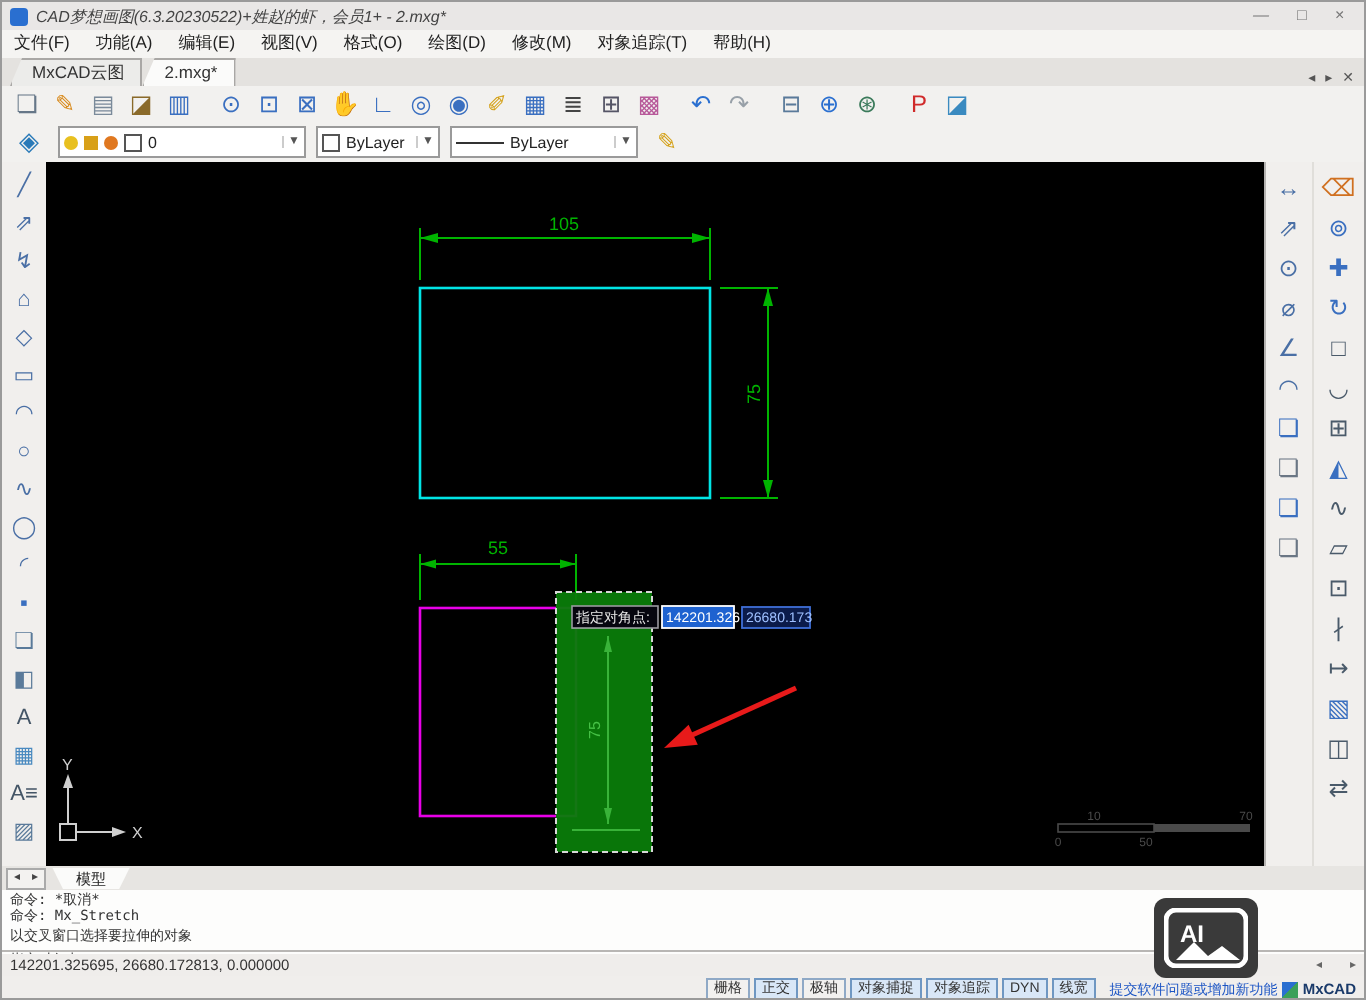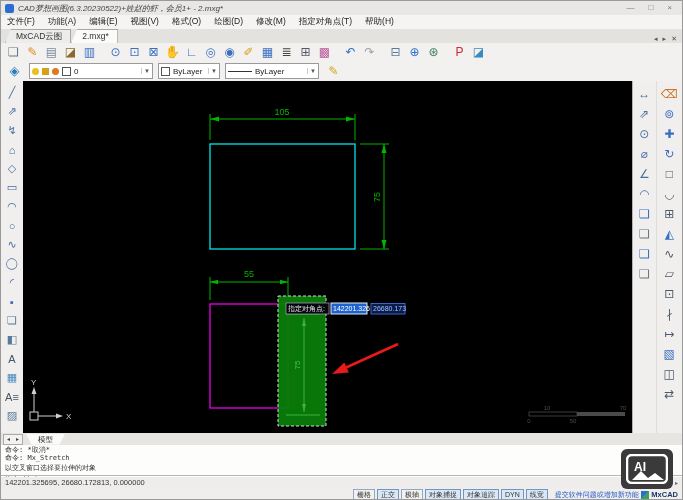--- a/index.html
+++ b/index.html
@@ -56,21 +56,21 @@
   #cmd-scroll span{font-size:6px;color:#666;}
   
   #statusbar{top:487px;height:13px;background:#f0eeec;display:flex;align-items:center;padding-left:352px;gap:2px;}
   .toggle{font-size:7px;color:#333;border:1px solid #8fa9c6;background:#f2f1ef;padding:0 3px;line-height:9px;white-space:nowrap;}
   .toggle.active{background:#d9e7f7;border-color:#6f97c2;}
   #feedback-link{font-size:7px;color:#1c55c4;margin-left:5px;white-space:nowrap;}
   #brand{margin-left:auto;display:flex;align-items:center;gap:2px;padding-right:4px;}
   #brand-icon{width:8px;height:8px;background:linear-gradient(135deg,#2a6fd0 50%,#3aa05a 50%);}
   #brand-name{font-size:7.5px;font-weight:bold;color:#1a3a6a;}
   
-  #watermark{position:absolute;left:576px;top:448px;display:flex;align-items:center;gap:3px;z-index:50;margin-left:44px;}
+  #watermark{position:absolute;left:576px;top:448px;display:flex;align-items:center;gap:3px;z-index:50;}
   #wm-logo{width:52px;height:40px;background:#3a3a3a;border-radius:6px;display:flex;align-items:center;justify-content:center;}
   #wm-name{font-size:17px;font-weight:bold;color:#1f1f1f;}
 </style>
 </head>
 <body>
 
 <div class="row" id="titlebar">
   <div id="app-icon"></div>
   <span id="title-text">CAD梦想画图(6.3.20230522)+姓赵的虾，会员1+ - 2.mxg*</span>
   <div id="win-controls">
@@ -82,21 +82,21 @@
 
 <div class="row" id="menubar">
 
 <span class="menu-item">文件(F)</span>
     <span class="menu-item">功能(A)</span>
     <span class="menu-item">编辑(E)</span>
     <span class="menu-item">视图(V)</span>
     <span class="menu-item">格式(O)</span>
     <span class="menu-item">绘图(D)</span>
     <span class="menu-item">修改(M)</span>
-    <span class="menu-item">指定对角点(T)</span>
+    <span class="menu-item">对象追踪(T)</span>
     <span class="menu-item">帮助(H)</span>
   </div>
 
 <div class="row" id="tabbar">
   <div style="display:flex;align-items:flex-end;">
 
   <span class="doc-tab">MxCAD云图</span>
       <span class="doc-tab active">2.mxg*</span>
     </div>
   <div id="tab-nav">

